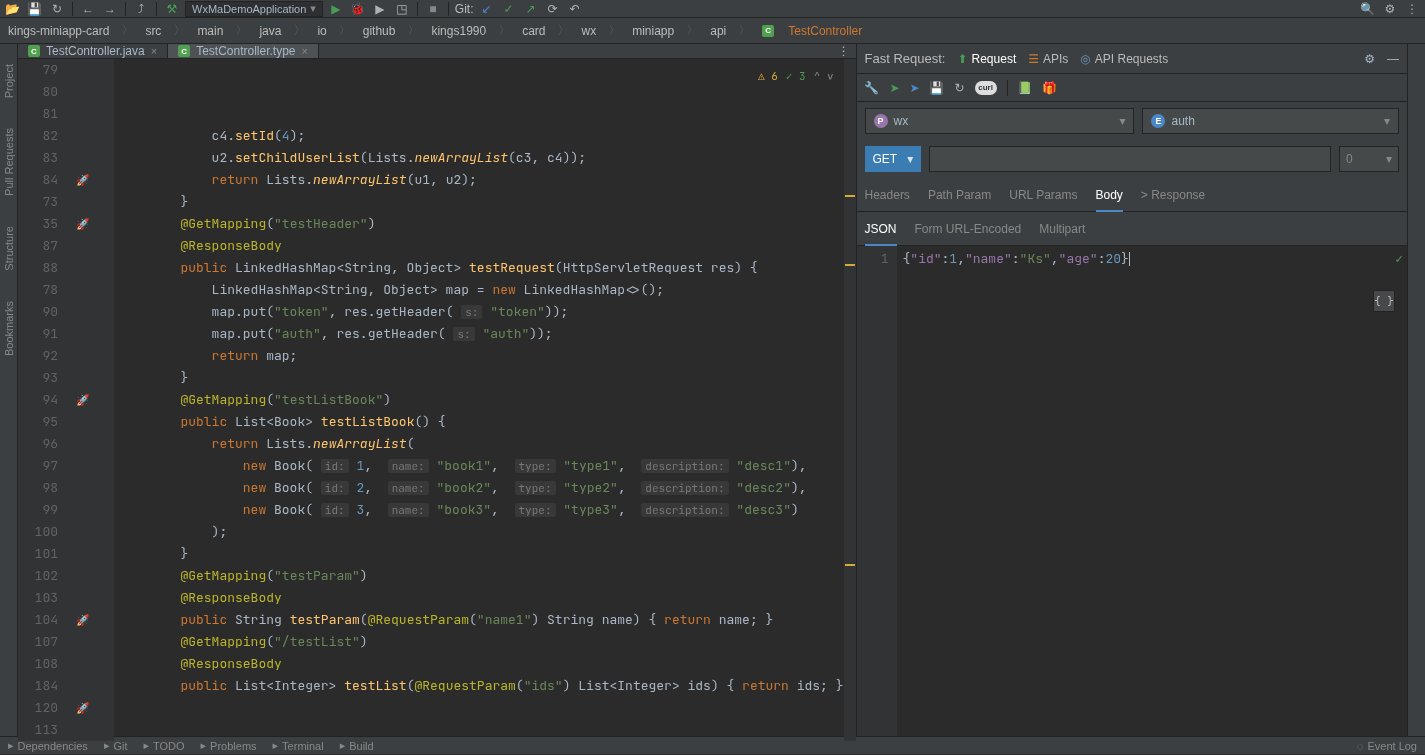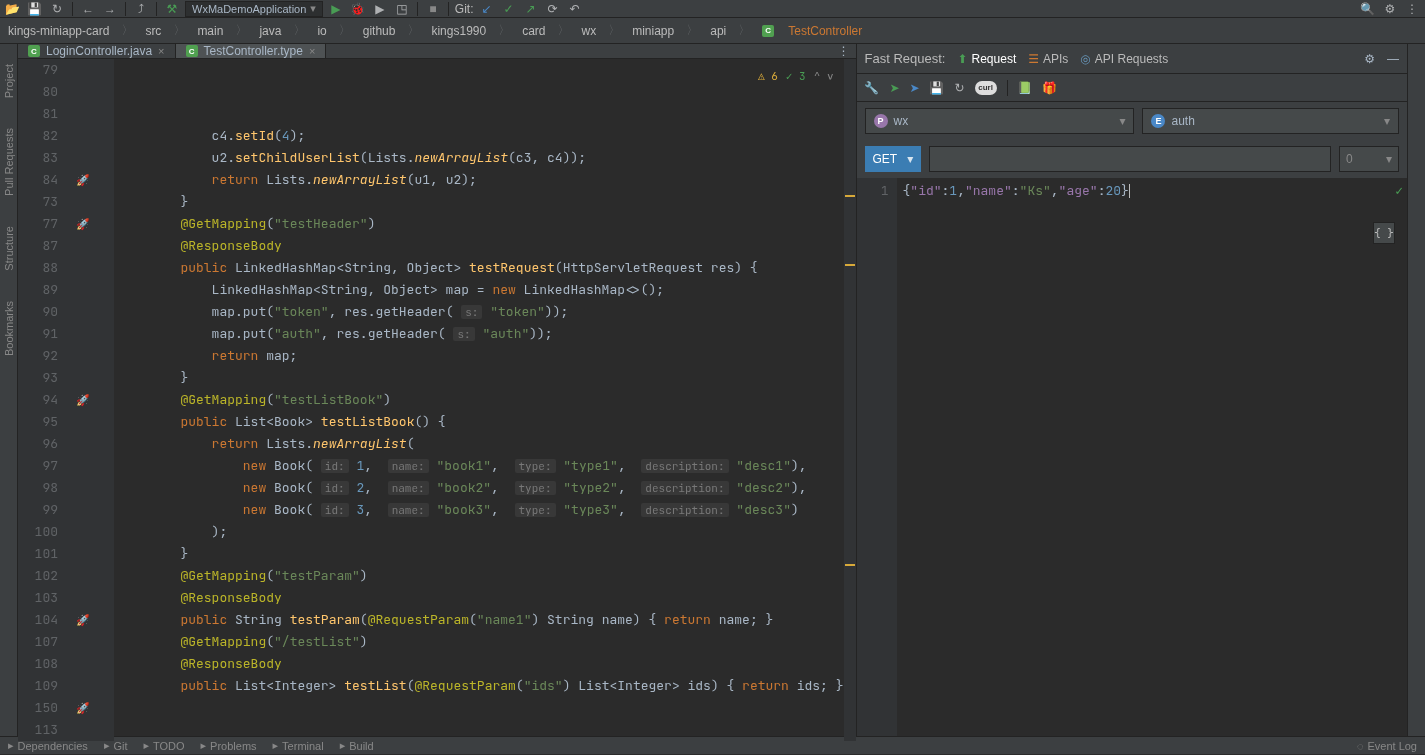--- a/index.html
+++ b/index.html
@@ -141,64 +141,64 @@
       <span class="rail-label">Project</span>
       <span class="rail-label">Pull Requests</span>
       <span class="rail-label">Structure</span>
       <span class="rail-label">Bookmarks</span>
     </div>
 
   <div class="editor-section">
     <div class="tabs" id="tabs">
         <div class="tab">
           <span class="file-icon">C</span>
-          <span>LoginController.java</span>
+          <span>TestController.java</span>
           <span class="close">×</span>
         </div>
         <div class="tab active">
           <span class="file-icon">C</span>
           <span>TestController.type</span>
           <span class="close">×</span>
         </div>
       <div class="right-icons">
           <span class="icon">⋮</span>
         </div>
     </div>
     <div class="code-area">
       <div class="gutter" id="gutter">
           <div>79</div>
           <div>80</div>
           <div>81</div>
           <div>82</div>
           <div>83</div>
           <div>84</div>
           <div>73</div>
-          <div>77</div>
+          <div>35</div>
           <div>87</div>
           <div>88</div>
-          <div>89</div>
+          <div>78</div>
           <div>90</div>
           <div>91</div>
           <div>92</div>
           <div>93</div>
           <div>94</div>
           <div>95</div>
           <div>96</div>
           <div>97</div>
           <div>98</div>
           <div>99</div>
           <div>100</div>
           <div>101</div>
           <div>102</div>
           <div>103</div>
           <div>104</div>
           <div>107</div>
           <div>108</div>
-          <div>109</div>
-          <div>150</div>
+          <div>184</div>
+          <div>120</div>
           <div>113</div>
         </div>
       <div class="gutter-icons" id="gicons">
           <div style="height: 22px; text-align: center;"></div>
           <div style="height: 22px; text-align: center;"></div>
           <div style="height: 22px; text-align: center;"></div>
           <div style="height: 22px; text-align: center;"></div>
           <div style="height: 22px; text-align: center;"></div>
           <div style="height: 22px; text-align: center;"><span class="rocket">🚀</span></div>
           <div style="height: 22px; text-align: center;"></div>
@@ -321,20 +321,32 @@
       <div class="method-select">
         <span>GET</span>
         <span style="opacity:.8">▾</span>
       </div>
       <input class="url-input" style="">
       <div class="count-box">
           <span>0</span>
           <span style="margin-left:auto">▾</span>
         </div>
     </div>
+    <div class="param-tabs" id="ptabs">
+        <span class="param-tab">Headers</span>
+        <span class="param-tab">Path Param</span>
+        <span class="param-tab">URL Params</span>
+        <span class="param-tab active">Body</span>
+        <span class="param-tab">&gt; Response</span>
+      </div>
+    <div class="sub-tabs" id="stabs">
+        <span class="param-tab active">JSON</span>
+        <span class="param-tab">Form URL-Encoded</span>
+        <span class="param-tab">Multipart</span>
+      </div>
     <div class="json-area">
       <div class="json-gutter">
           <div>1</div>
         </div>
       <div class="json-content" id="jsonbody"><span style="color:#a9b7c6">{</span><span class="jkey">"id"</span>:<span class="jnum">1</span>,<span class="jkey">"name"</span>:<span class="jstr">"Ks"</span>,<span class="jkey">"age"</span>:<span class="jnum">20</span><span style="color:#a9b7c6">}</span><span style="border-left:1px solid #bbb;height:14px;display:inline-block;vertical-align:middle"></span></div>
       <span class="check-ic">✓</span>
       <div class="format-btn">{ }</div>
     </div>
   </div>
 

